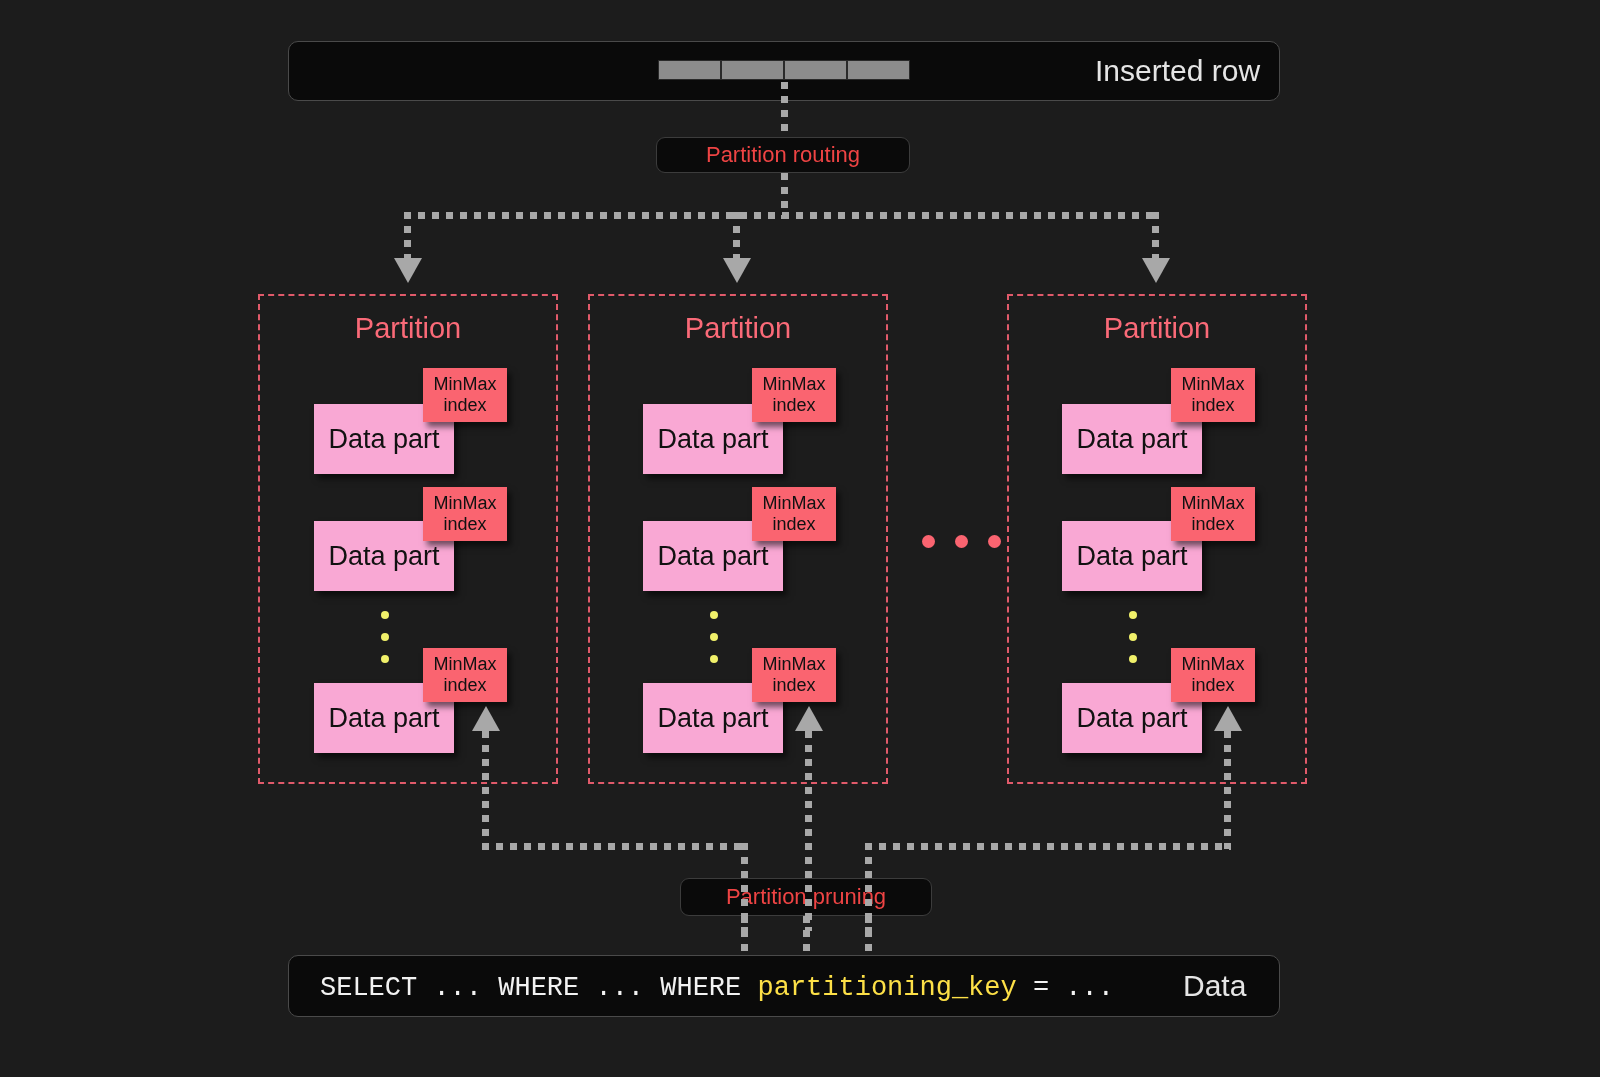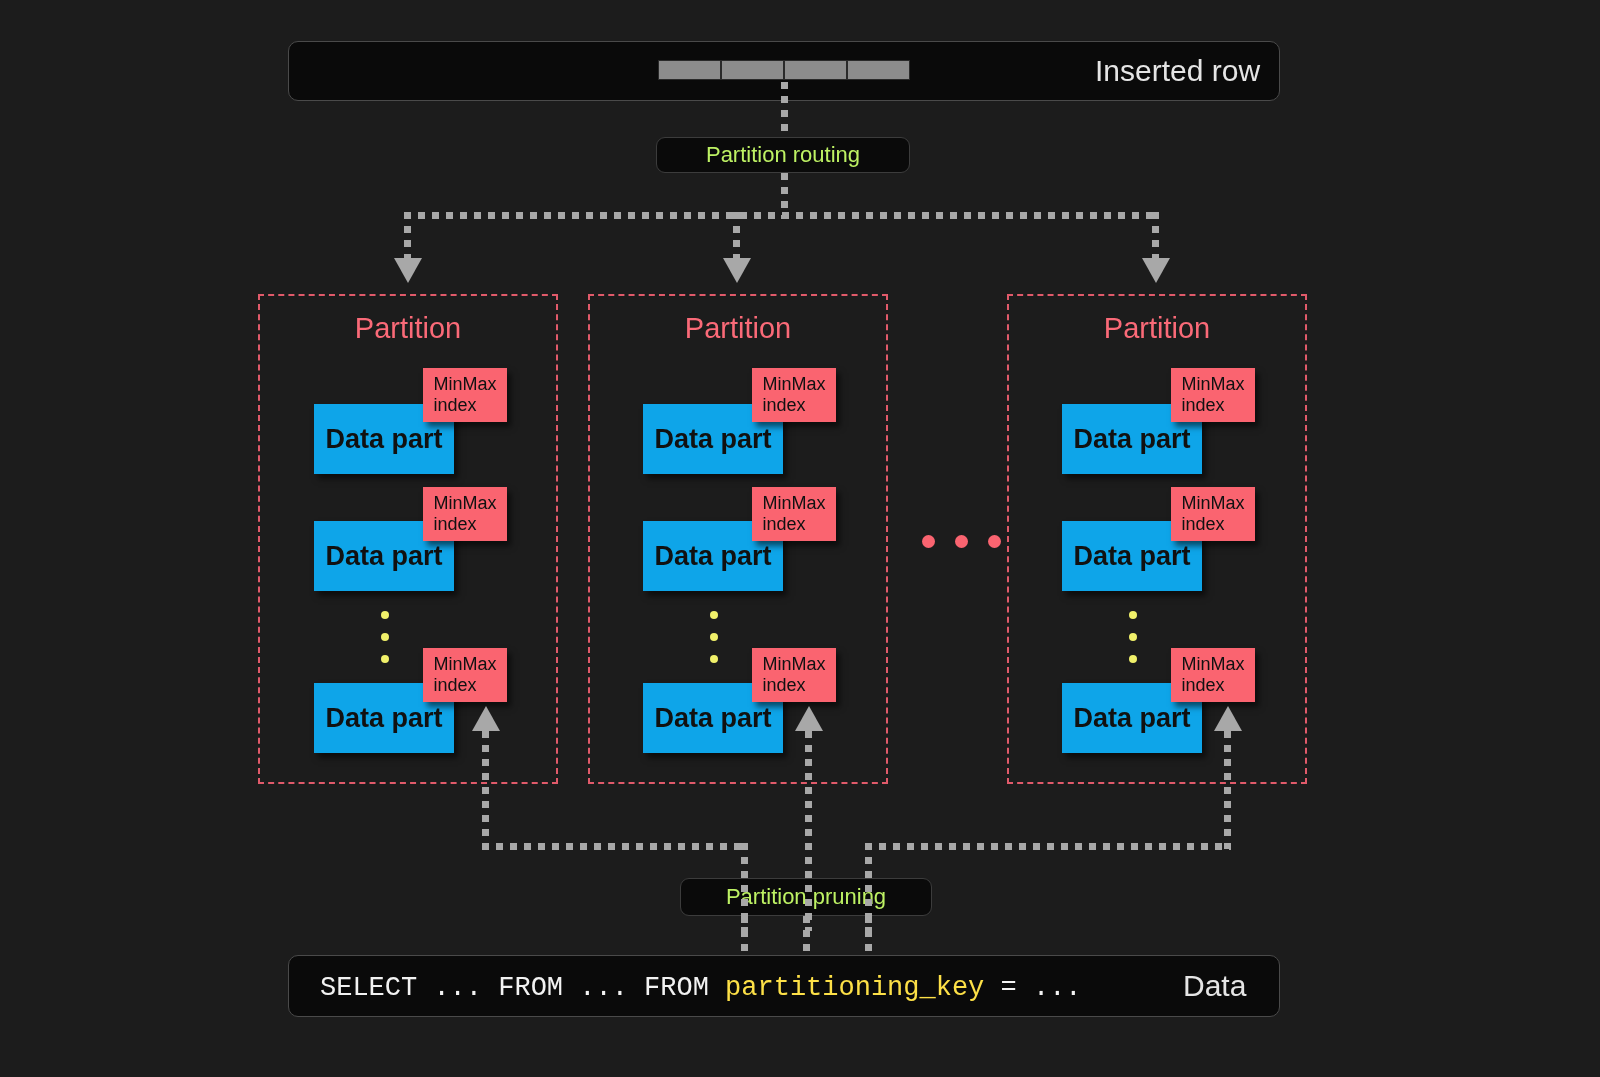--- a/index.html
+++ b/index.html
@@ -49,21 +49,21 @@
   .sql .key{color:#fde047;}
 
   
   .pill{
     position:absolute;
     background:#0a0a0a;
     border:1px solid #3c3c3c;
     border-radius:9px;
     box-sizing:border-box;
     display:flex;align-items:center;justify-content:center;
-    color:#bef264;
+    color:#ef4444;
     font-size:22px;
   }
 
   
   .partition{
     position:absolute;
     border:2px dashed #e05a6a;
     box-sizing:border-box;
   }
   .partition-title{
@@ -71,35 +71,34 @@
     left:0;right:0;
     text-align:center;
     color:#fa6a78;
     font-size:29px;
     line-height:1;
   }
 
   
   .datapart{
     position:absolute;
-    background:#0ea5e9;
+    background:#f9a8d4;
     color:#111;
     font-size:27px;
     display:flex;align-items:center;justify-content:center;
     box-shadow:4px 5px 6px rgba(0,0,0,.55);
     z-index:3;
-    font-weight:bold;
   }
   .minmax{
     position:absolute;
     background:#fa6470;
     color:#111;
     font-size:18px;
     line-height:1.18;
-    text-align:left;
+    text-align:center;
     display:flex;align-items:center;justify-content:center;
     box-shadow:4px 5px 6px rgba(0,0,0,.55);
     z-index:4;
   }
 
   
   .vdots{position:absolute;z-index:2;}
   .vdots i{display:block;width:8px;height:8px;border-radius:50%;background:#f0f06a;margin-bottom:14px;}
   .hdots{position:absolute;display:flex;z-index:2;}
   .hdots i{display:block;width:13px;height:13px;border-radius:50%;background:#fa6470;margin-right:20px;}
@@ -302,17 +301,17 @@
   <div class="pill" style="left:680px;top:878px;width:252px;height:38px;">
     <span>Partition pruning</span>
   </div>
 
   <div class="dline-v" style="left:741px;top:916px;height:38px;"></div>
   <div class="dline-v" style="left:803px;top:916px;height:38px;"></div>
   <div class="dline-v" style="left:865px;top:916px;height:38px;"></div>
 
   <div class="bar" style="left:288px;top:955px;width:992px;height:62px;"></div>
 
-  <div class="sql" style="left:320px;top:975px;"><span>SELECT ... FROM ... FROM </span><span class="key">partitioning_key</span><span> = ...</span></div>
+  <div class="sql" style="left:320px;top:975px;"><span>SELECT ... WHERE ... WHERE </span><span class="key">partitioning_key</span><span> = ...</span></div>
 
   <div class="bar-label" style="left:1183px;top:971px;">Data</div>
 
 </div>
 
 </body></html>

